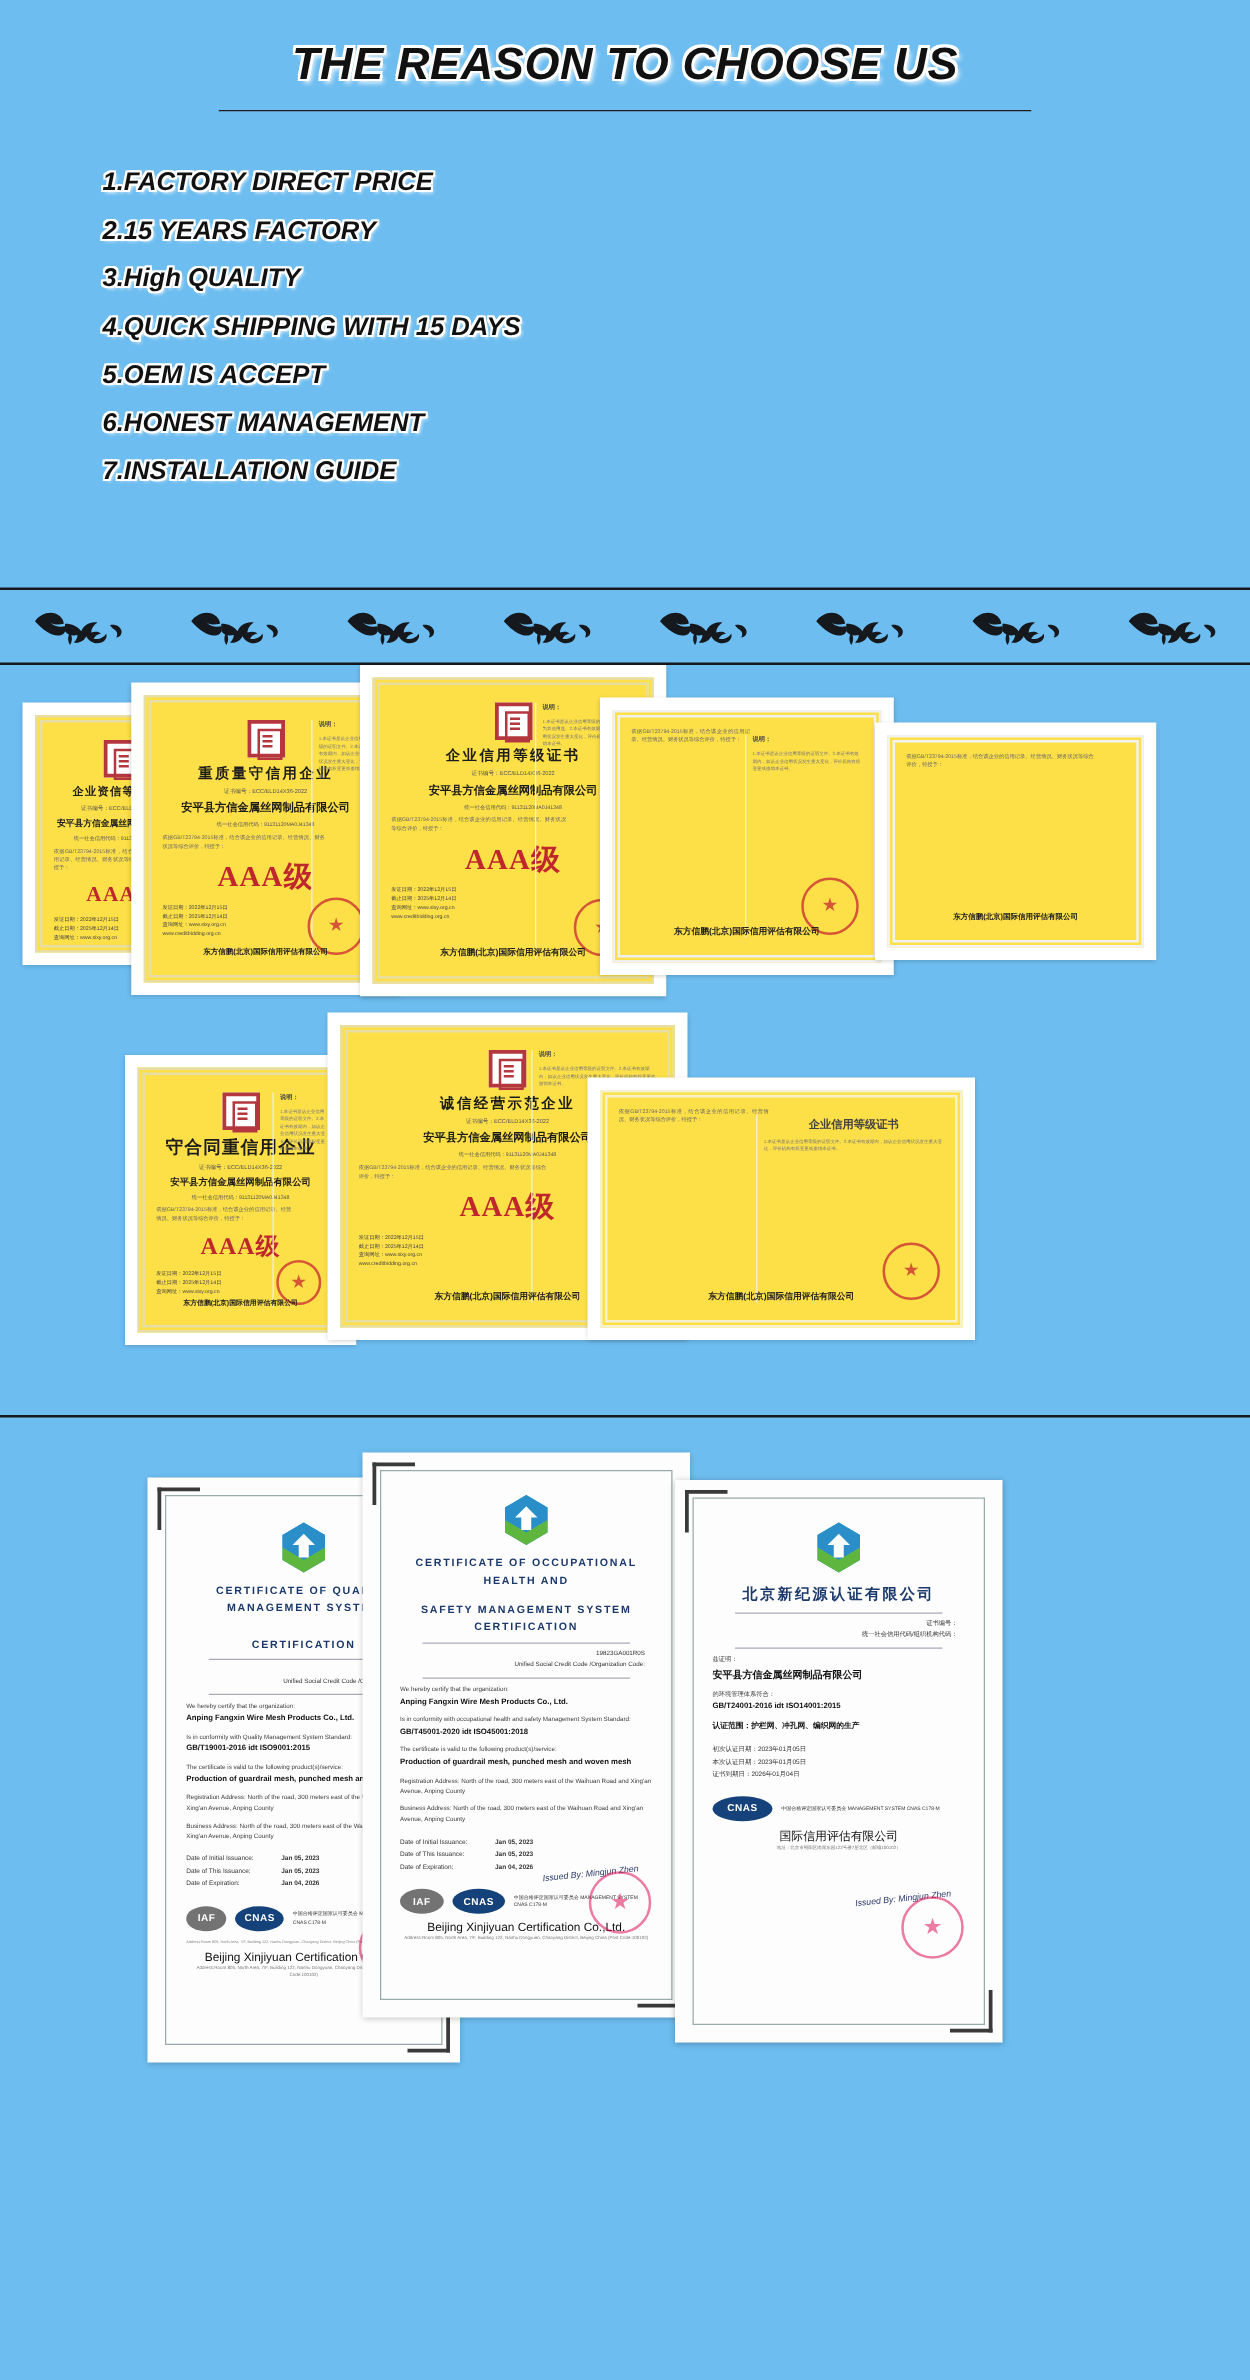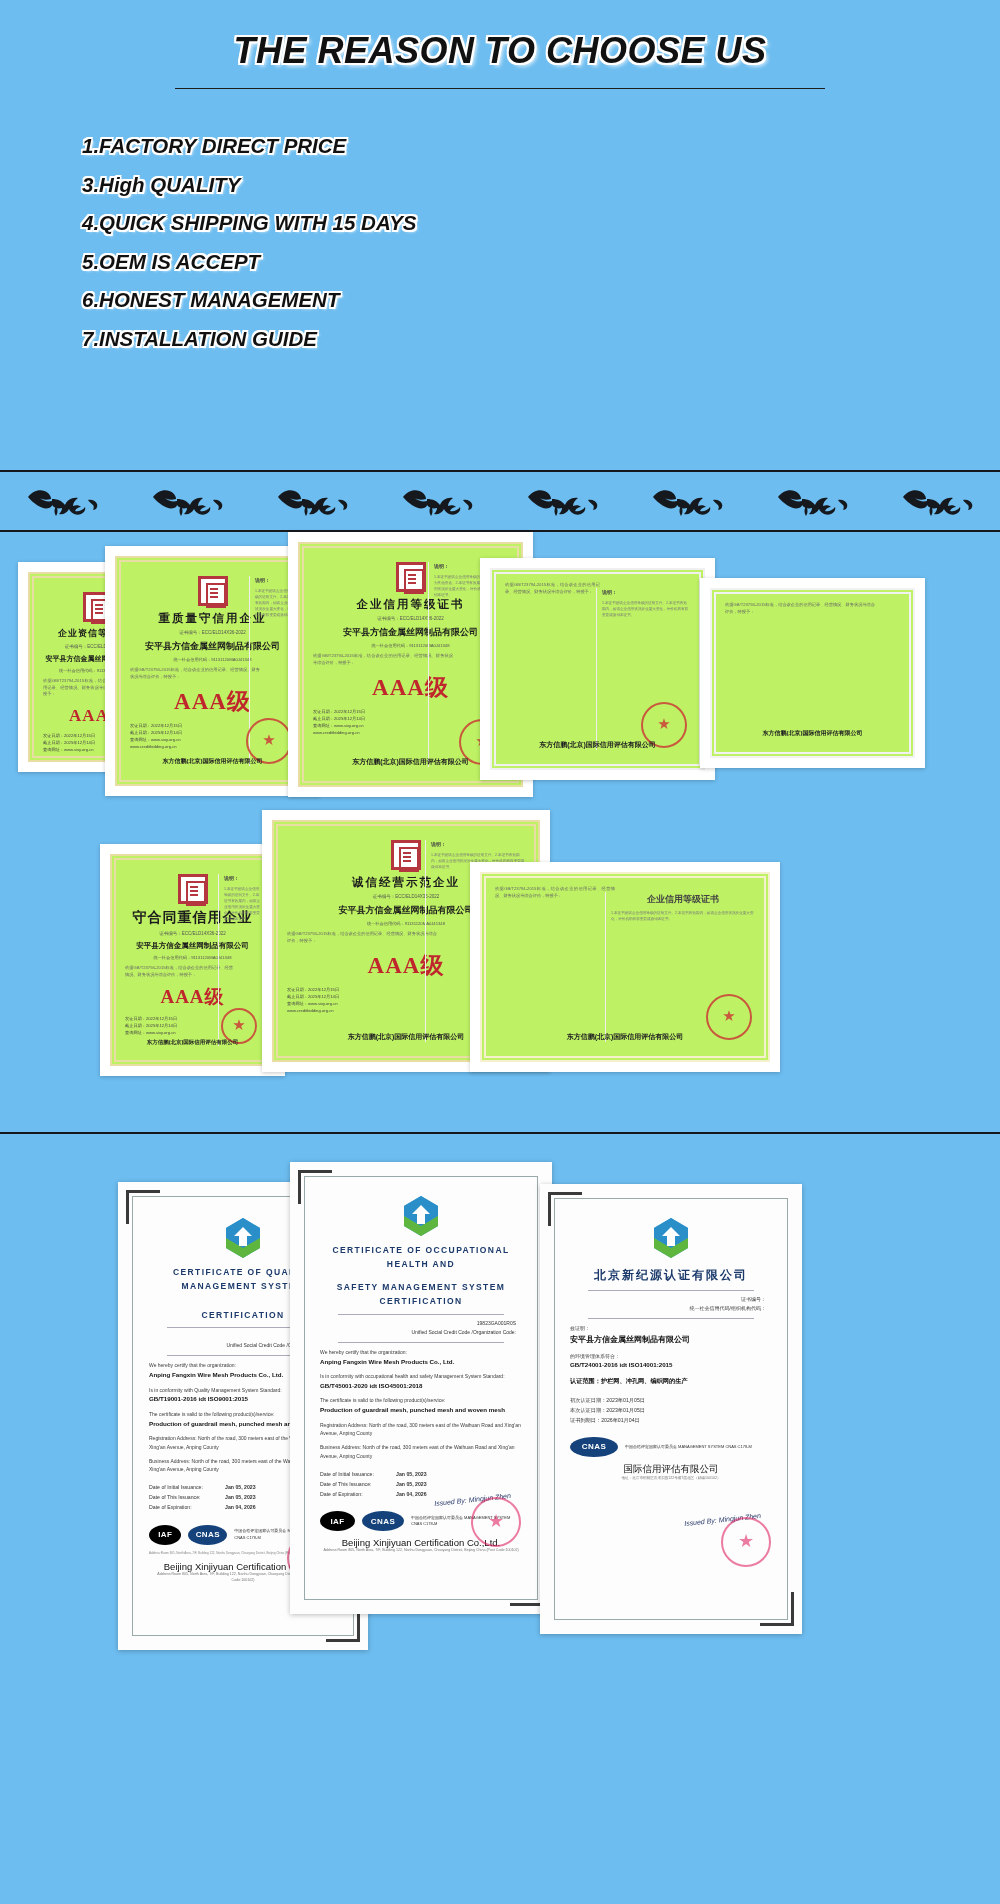--- a/index.html
+++ b/index.html
@@ -82,21 +82,21 @@
   
   .certs-1 { position:relative; height:600px; }
   .cert {
     position:absolute; background:#fff;
     box-shadow:0 1px 4px rgba(0,0,0,.22);
     overflow:hidden;
   }
   .cert-inner {
     position:absolute; inset:10px;
     border:6px double #e8dea4;
-    background:#bef264;
+    background:#fde047;
     padding:8px 9px;
   }
   .seal-box {
     width:30px; height:30px; margin:6px auto 5px;
     border:3px solid #b4373f; position:relative;
     background:#fff;
   }
   .seal-box::before {
     content:""; position:absolute; left:5px; top:4px;
     width:16px; height:21px; border:2px solid #b4373f;
@@ -169,21 +169,21 @@
   }
   .iso-rule { height:1px; background:#aab; margin:5px 18px 4px; }
   .iso-sub { text-align:right; font-size:5px; color:#333; line-height:1.8; padding-right:6px; }
   .iso-p { font-size:5px; color:#3a3a3a; line-height:1.75; margin-top:5px; }
   .iso-b { font-size:6.2px; font-weight:bold; color:#111; line-height:1.7; }
   .iso-dates { font-size:5.2px; color:#333; line-height:1.95; margin-top:8px; }
   .iso-dates span { display:inline-block; width:76px; }
   .badges { display:flex; align-items:center; gap:7px; margin-top:12px; }
   .badge-iaf, .badge-cnas {
     width:40px; height:20px; border-radius:50%;
-    background:#000000; color:#fff; font-size:8px; font-weight:bold;
+    background:#737373; color:#fff; font-size:8px; font-weight:bold;
     display:flex; align-items:center; justify-content:center;
     letter-spacing:.4px;
   }
   .badge-cnas { width:48px; background:#15427a; }
   .badge-txt { font-size:4px; color:#333; line-height:1.6; }
   .iso-seal {
     position:absolute; right:16px; bottom:52px;
     width:50px; height:50px; border-radius:50%;
     border:2px solid #d15; opacity:.55;
   }
@@ -204,20 +204,21 @@
 </style>
 </head>
 <body>
 
 <section class="hero">
   <h1 class="page-title">THE REASON TO CHOOSE US</h1>
   <div class="title-rule"></div>
 
   <div class="reasons">
     <div class="reason">1.FACTORY DIRECT PRICE</div>
+    <div class="reason">2.15 YEARS FACTORY</div>
     <div class="reason">3.High QUALITY</div>
     <div class="reason">4.QUICK SHIPPING WITH 15 DAYS</div>
     <div class="reason">5.OEM IS ACCEPT</div>
     <div class="reason">6.HONEST MANAGEMENT</div>
     <div class="reason">7.INSTALLATION GUIDE</div>
   </div>
 
 </section>
 
 <div class="ornament-band">

